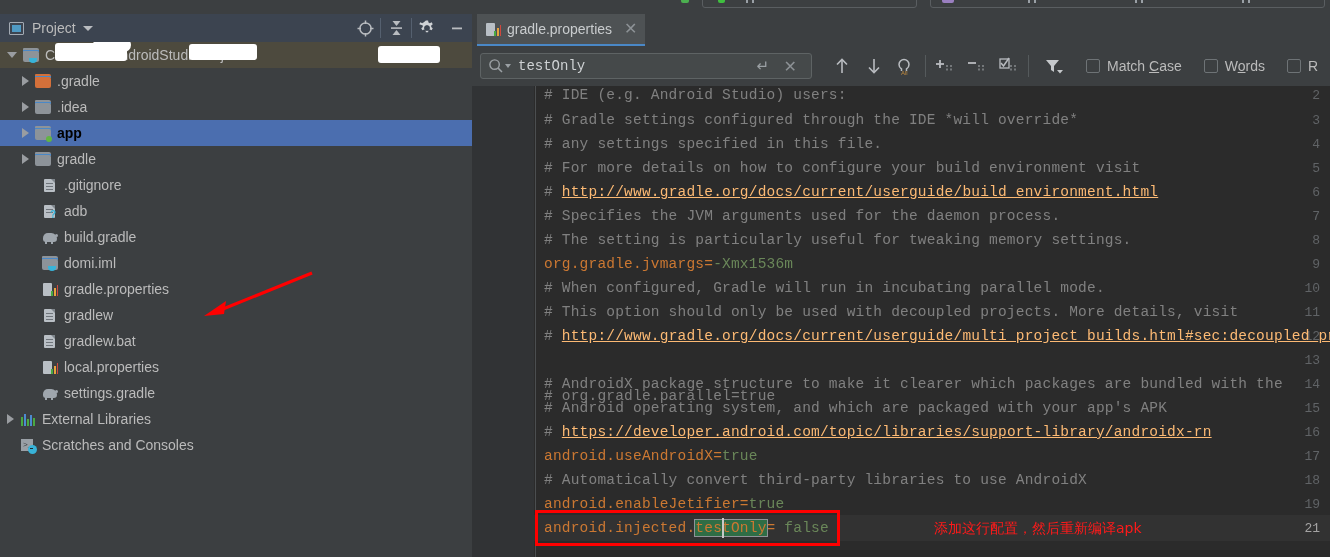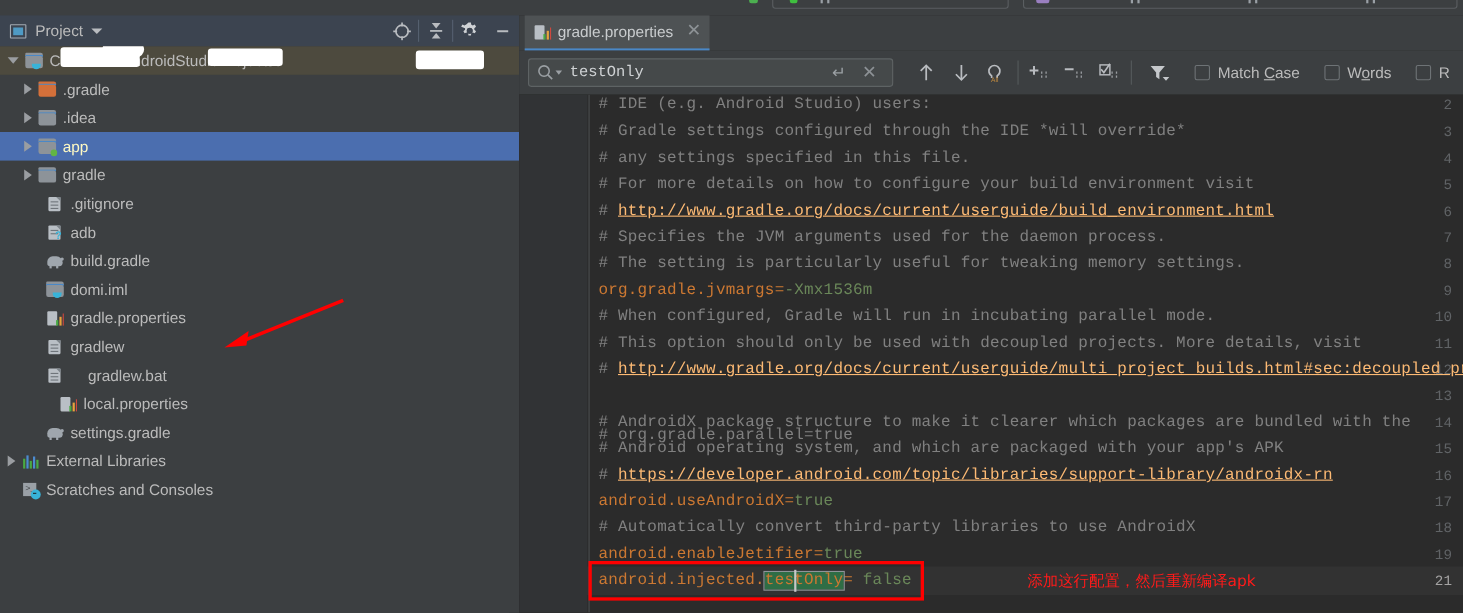--- a/index.html
+++ b/index.html
@@ -29,21 +29,21 @@
   .ph-icon .inner{position:absolute;left:3px;top:3px;right:3px;bottom:3px;background:#4f9ac4;}
   .ph-title{margin-left:8px;color:#bbbbbb;font-size:14px;}
   .ph-caret{margin-left:7px;width:0;height:0;border-left:5px solid transparent;border-right:5px solid transparent;border-top:5px solid #b9bcc0;}
   .ph-tools{margin-left:auto;display:flex;align-items:center;height:28px;}
   .ph-btn{width:30px;height:28px;display:flex;align-items:center;justify-content:center;}
   .ph-sep{width:1px;height:20px;background:#55606f;}
 
   .tree{position:absolute;left:0;top:28px;width:472px;height:515px;overflow:hidden;font-size:14px;}
   .row{position:relative;height:26px;display:flex;align-items:center;color:#bbbbbb;white-space:nowrap;}
   .row.root{background:#4d4a3e;}
-  .row.sel{background:#4b6eaf;color:#fef9c3;}
+  .row.sel{background:#4b6eaf;color:#000000;font-weight:bold;}
   .arrow{width:0;height:0;border-top:5px solid transparent;border-bottom:5px solid transparent;border-left:7px solid #9a9da1;flex:0 0 auto;}
   .arrow.down{border:none;border-left:5px solid transparent;border-right:5px solid transparent;border-top:6px solid #9a9da1;}
   .arrow.blank{border:none;width:7px;height:0;}
   .label{margin-left:6px;}
 
   
   .ic{position:relative;flex:0 0 auto;width:16px;height:15px;margin-left:6px;}
   .ic-folder .body{position:absolute;left:0;top:3px;width:16px;height:11px;border-radius:1px 2px 2px 2px;}
   .ic-folder .tab{position:absolute;left:0;top:0px;width:7px;height:4px;border-radius:1px 2px 0 0;}
   .ic-folder.gray .body,.ic-folder.gray .tab{background:#8d9399;}
@@ -293,32 +293,32 @@
         <span class="ic ic-file">
           <span class="pg"></span>
             <span class="corner"></span>
           <span class="ln" style="top:5px;"></span>
             <span class="ln" style="top:8px;"></span>
             <span class="ln" style="top:11px;"></span>
         </span>
         <span class="label">gradlew</span>
       </div>
 
-      <div class="row" style="position:absolute;top:286px;width:472px;padding-left:36px;box-sizing:border-box;gap:16px;">
+      <div class="row" style="position:absolute;top:286px;width:472px;padding-left:36px;box-sizing:border-box;">
         <span class="ic ic-file">
           <span class="pg"></span>
             <span class="corner"></span>
           <span class="ln" style="top:5px;"></span>
             <span class="ln" style="top:8px;"></span>
             <span class="ln" style="top:11px;"></span>
         </span>
         <span class="label">gradlew.bat</span>
       </div>
 
-      <div class="row" style="position:absolute;top:312px;width:472px;padding-left:48px;box-sizing:border-box;">
+      <div class="row" style="position:absolute;top:312px;width:472px;padding-left:36px;box-sizing:border-box;">
         <span class="ic ic-props">
           <span class="pg"></span>
             <span class="b1"></span>
             <span class="b2"></span>
             <span class="b3"></span>
         </span>
         <span class="label">local.properties</span>
       </div>
 
       <div class="row" style="position:absolute;top:338px;width:472px;padding-left:36px;box-sizing:border-box;">

